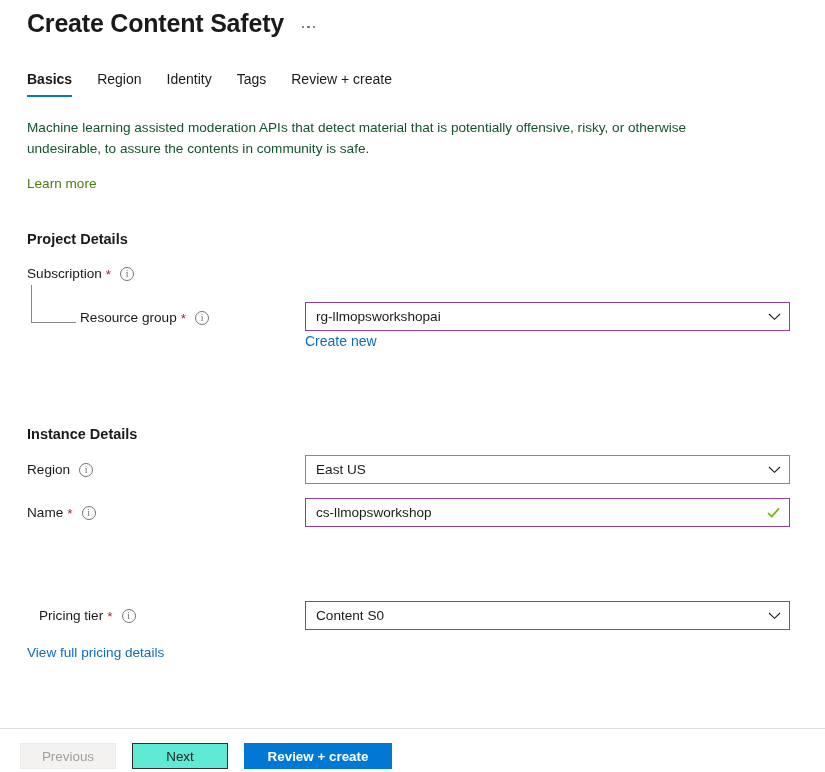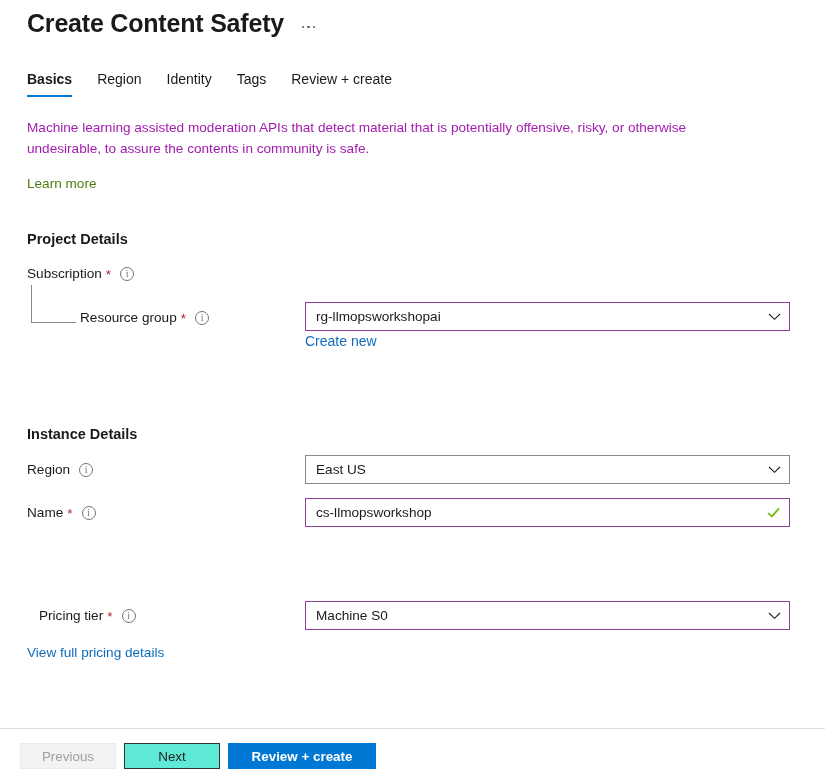--- a/index.html
+++ b/index.html
@@ -83,21 +83,21 @@
     background: #0078d4;
   }
 
   
   .description {
     position: absolute;
     left: 27px; top: 117px;
     width: 712px;
     font-size: 13.6px;
     line-height: 21px;
-    color: #a21caf;
+    color: #14532d;
   }
   .learn-more {
     position: absolute;
     left: 27px; top: 176px;
     font-size: 13.6px;
     color: #4d7c0f;
     cursor: pointer;
     text-decoration: none;
   }
 
@@ -215,21 +215,21 @@
     position: absolute;
     left: 0; top: 728px;
     width: 825px;
     height: 1px;
     background: #e1dfdd;
   }
   .footer {
     position: absolute;
     left: 20px; top: 743px;
     display: flex;
-    gap: 8px;
+    gap: 16px;
     align-items: center;
   }
   .btn {
     height: 26px;
     min-width: 96px;
     font-size: 13.4px;
     font-family: "Liberation Sans", sans-serif;
     display: inline-flex;
     align-items: center;
     justify-content: center;
@@ -346,21 +346,21 @@
   </div>
 
   <div class="field-label" style="left:27px; top:607px;margin-left:12px;">
     <span>Pricing tier</span>
     <span class="req-star">*</span>
     <span class="info-icon">
         <i>i</i>
       </span>
   </div>
   <div class="control focused" style="top:601px;">
-    <span class="value">Machine S0</span>
+    <span class="value">Content S0</span>
     <span class="chevron">
       <svg viewBox="0 0 13 13" width="13" height="13">
           <path d="M1 4 L6.5 9.3 L12 4" fill="none" stroke="#1b1a19" stroke-width="1.1"></path>
         </svg>
     </span>
   </div>
 
   <a class="pricing-link">View full pricing details</a>
 
   <div class="footer-divider"></div>

